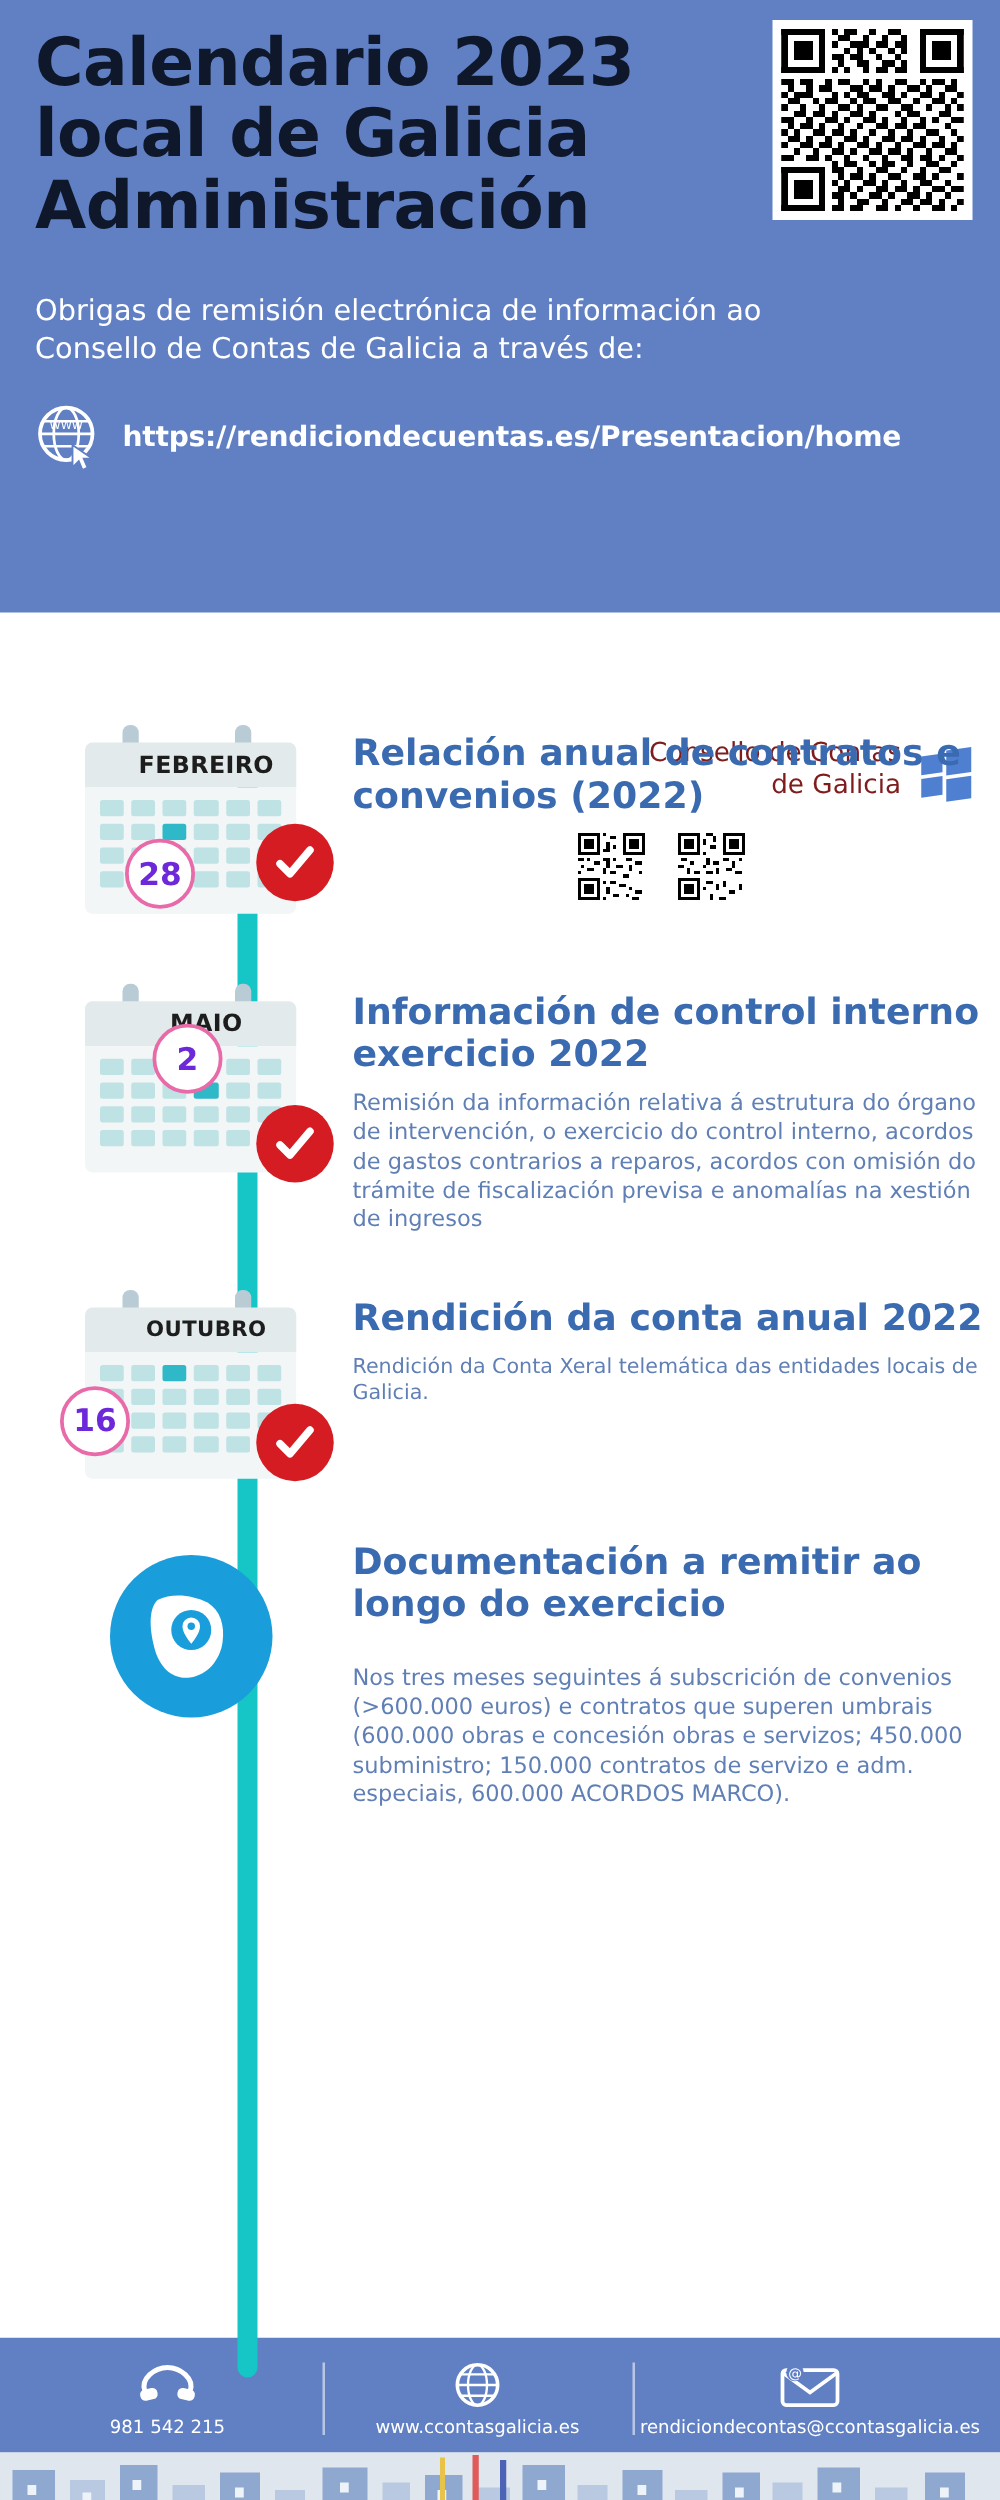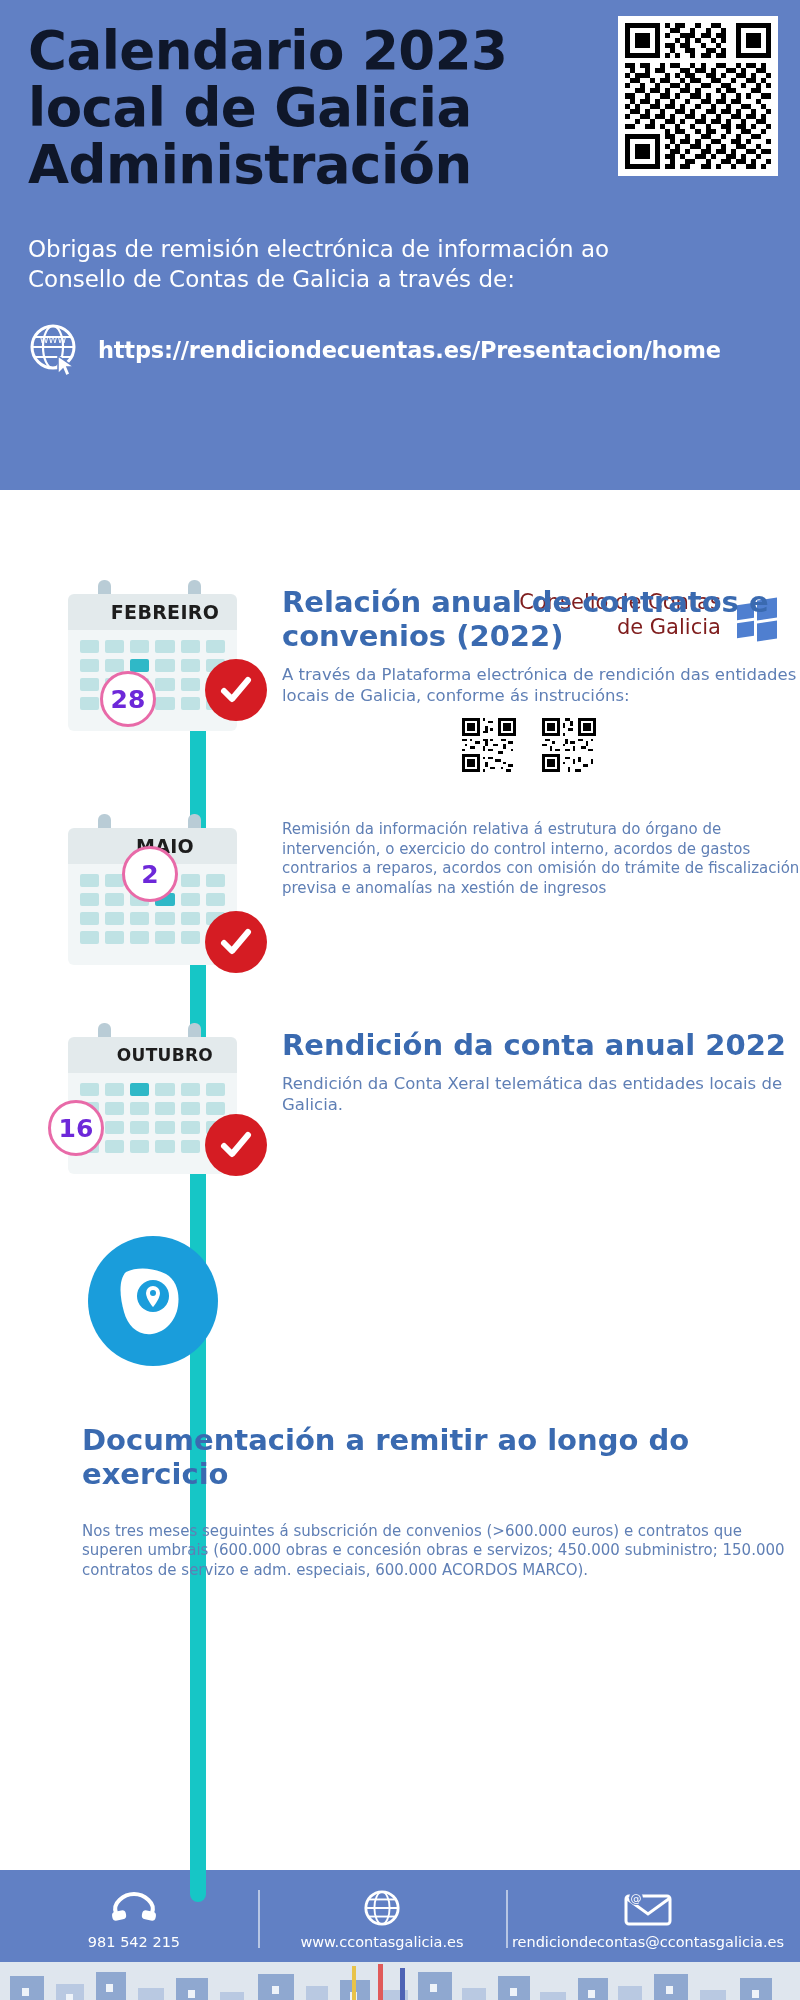--- a/index.html
+++ b/index.html
@@ -126,21 +126,21 @@
     font-size: 29px;
     font-weight: bold;
     line-height: 1.17;
     margin-bottom: 10px;
   }
   .row-desc {
     color: #5f7fb5;
     font-size: 16.5px;
     line-height: 1.28;
   }
-  .row-desc.small { font-size: 15px; line-height: 1.3; }
+  .row-desc.small { font-size: 18px; line-height: 1.3; }
 
   
   .cal {
     position: relative;
     width: 185px;
     height: 165px;
   }
   .cal .rings { position: absolute; top: 0; left: 30px; width: 120px; height: 24px; }
   .cal .rings span {
     position: absolute; top: 0; width: 13px; height: 24px;
@@ -552,21 +552,20 @@
           <div class="daybadge" style="left:40px; bottom:18px;">28</div>
           <div class="check" style="right:-22px; bottom:24px;">
             <svg viewBox="0 0 34 34">
                 <path d="M5 18 L13 26 L29 7" fill="none" stroke="#fff" stroke-width="6" stroke-linecap="round" stroke-linejoin="round"></path>
               </svg>
           </div>
         </div>
       </div>
       <div class="right-col">
         <div class="row-title">Relación anual de contratos e convenios (2022)</div>
-        <div class="row-desc">A través da Plataforma electrónica de rendición das entidades locais de Galicia, conforme ás instrucións:</div>
         <div class="qr-pair">
           <span class="qr-small">
             <svg viewBox="0 0 21 21" width="54" height="54" shape-rendering="crispEdges">
               <rect width="21" height="21" fill="#fff"></rect>
               <g fill="#000">
                 <rect x="0" y="0" width="7" height="1"></rect>
                   <rect x="0" y="6" width="7" height="1"></rect>
                   <rect x="0" y="0" width="1" height="7"></rect>
                   <rect x="6" y="0" width="1" height="7"></rect>
                   <rect x="2" y="2" width="3" height="3"></rect>
@@ -709,20 +708,21 @@
           </div>
           <div class="daybadge" style="left:62px; top:32px;">2</div>
           <div class="check" style="right:-22px; bottom:6px;">
             <svg viewBox="0 0 34 34">
                 <path d="M5 18 L13 26 L29 7" fill="none" stroke="#fff" stroke-width="6" stroke-linecap="round" stroke-linejoin="round"></path>
               </svg>
           </div>
         </div>
       </div>
       <div class="right-col">
+        <div class="row-title">Información de control interno exercicio 2022</div>
         <div class="row-desc small">Remisión da información relativa á estrutura do órgano de intervención, o exercicio do control interno, acordos de gastos contrarios a reparos, acordos con omisión do trámite de fiscalización previsa e anomalías na xestión de ingresos</div>
       </div>
     </div>
 
     <div class="row" style="margin-top:44px;">
       <div class="left-col">
         <div class="cal">
           <div class="rings">
               <span class="r1"></span>
               <span class="r2"></span>
@@ -765,21 +765,21 @@
               </svg>
           </div>
         </div>
       </div>
       <div class="right-col">
         <div class="row-title">Rendición da conta anual 2022</div>
         <div class="row-desc">Rendición da Conta Xeral telemática das entidades locais de Galicia.</div>
       </div>
     </div>
 
-    <div class="row" style="margin-top:30px;flex-direction:column;">
+    <div class="row" style="margin-top:30px;">
       <div class="left-col">
         <div class="mapicon">
           <div class="circle">
             <svg viewBox="0 0 90 90" width="90" height="90">
               <path d="M18 16 C30 10, 46 12, 58 18 C68 24, 72 36, 70 50 C68 64, 58 76, 44 78 C30 80, 20 70, 16 56 C12 42, 10 24, 18 16 Z" fill="#ffffff"></path>
               <circle cx="45" cy="40" r="16" fill="#1a9ddb"></circle>
               <path d="M45 30 a7 7 0 0 1 7 7 c0 6 -7 14 -7 14 s-7 -8 -7 -14 a7 7 0 0 1 7 -7 z" fill="#ffffff"></path>
               <circle cx="45" cy="37" r="3" fill="#1a9ddb"></circle>
             </svg>
           </div>

